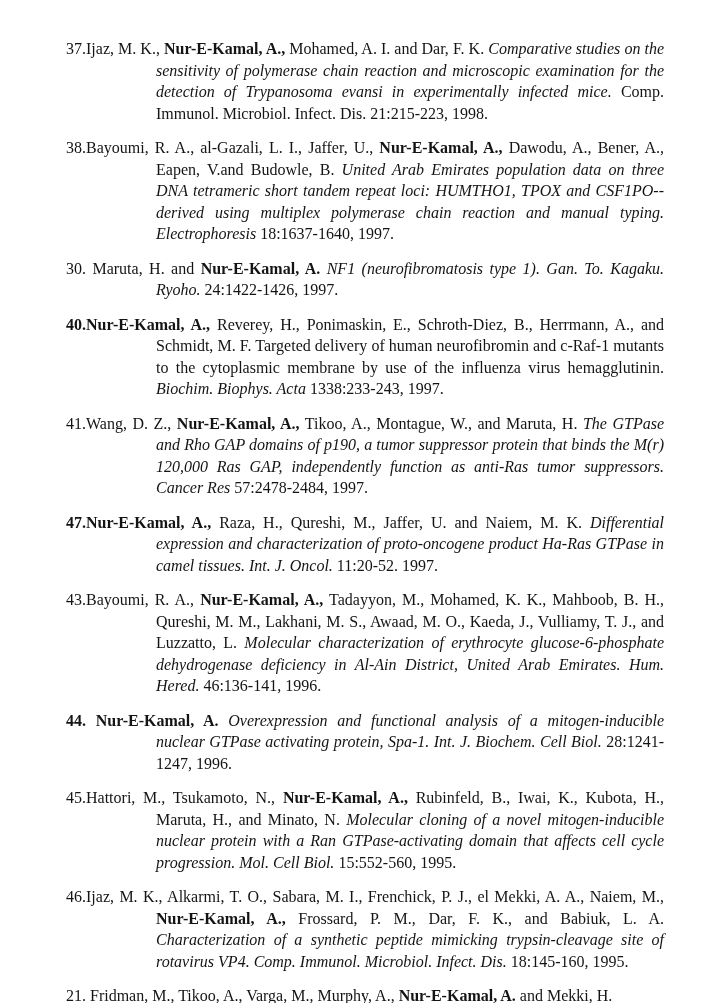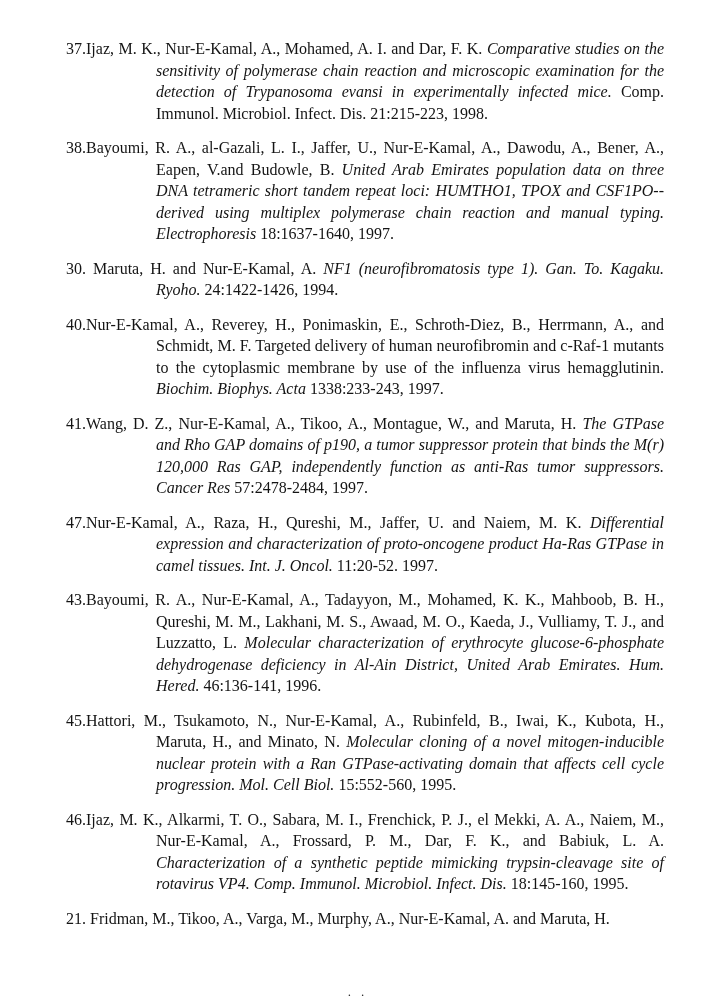--- a/index.html
+++ b/index.html
@@ -24,21 +24,21 @@
     font-family: "Liberation Serif", "DejaVu Serif", serif;
     font-size: 16px;
     line-height: 21.5px;
     color: #141414;
     text-align: justify;
     margin: 0 0 13px 0;
     padding-left: 90px;
     text-indent: -90px;
   }
   .seg-plain  { font-weight: normal; font-style: normal; }
-  .seg-bold   { font-weight: normal;   font-style: normal; }
+  .seg-bold   { font-weight: bold;   font-style: normal; }
   .seg-italic { font-weight: normal; font-style: italic; }
   .footer-mark {
     position: absolute;
     left: 0;
     right: 0;
     top: 984px;
     text-align: center;
     font-family: "Liberation Serif", "DejaVu Serif", serif;
     font-size: 13px;
     letter-spacing: 10px;
@@ -46,23 +46,24 @@
     color: #2a2a2a;
   }
 </style>
 </head>
 <body>
 
 <div class="page">
   <div class="content">
     <p class="ref"><span class="seg-plain">37.Ijaz, M. K., </span><span class="seg-bold">Nur-E-Kamal, A.,</span><span class="seg-plain"> Mohamed, A. I. and Dar, F. K. </span><span class="seg-italic">Comparative studies on the sensitivity of polymerase chain reaction and microscopic examination for the detection of Trypanosoma evansi in experimentally infected mice.</span><span class="seg-plain"> Comp. Immunol. Microbiol. Infect. Dis. 21:215-223, 1998.</span></p>
     <p class="ref"><span class="seg-plain">38.Bayoumi, R. A., al-Gazali, L. I., Jaffer, U., </span><span class="seg-bold">Nur-E-Kamal, A.,</span><span class="seg-plain"> Dawodu, A., Bener, A., Eapen, V.and Budowle, B. </span><span class="seg-italic">United Arab Emirates population data on three DNA tetrameric short tandem repeat loci: HUMTHO1, TPOX and CSF1PO--derived using multiplex polymerase chain reaction and manual typing.  Electrophoresis</span><span class="seg-plain"> 18:1637-1640, 1997.</span></p>
-    <p class="ref"><span class="seg-plain">30. Maruta, H. and </span><span class="seg-bold">Nur-E-Kamal, A.</span><span class="seg-italic"> NF1 (neurofibromatosis type 1).  Gan. To. Kagaku. Ryoho.</span><span class="seg-plain"> 24:1422-1426, 1994.</span></p>
+    <p class="ref"><span class="seg-plain">30. Maruta, H. and </span><span class="seg-bold">Nur-E-Kamal, A.</span><span class="seg-italic"> NF1 (neurofibromatosis type 1).  Gan. To. Kagaku. Ryoho.</span><span class="seg-plain"> 24:1422-1426, 1997.</span></p>
     <p class="ref"><span class="seg-bold">40.Nur-E-Kamal, A.,</span><span class="seg-plain"> Reverey, H., Ponimaskin, E., Schroth-Diez, B., Herrmann, A., and Schmidt, M. F. Targeted delivery of human neurofibromin and c-Raf-1 mutants to the cytoplasmic membrane by use of the influenza virus hemagglutinin. </span><span class="seg-italic">Biochim. Biophys. Acta</span><span class="seg-plain"> 1338:233-243, 1997.</span></p>
     <p class="ref"><span class="seg-plain">41.Wang, D. Z., </span><span class="seg-bold">Nur-E-Kamal, A.,</span><span class="seg-plain"> Tikoo, A., Montague, W., and Maruta, H. </span><span class="seg-italic">The GTPase and Rho GAP domains of p190, a tumor suppressor protein that binds the M(r) 120,000 Ras GAP, independently function as anti-Ras tumor suppressors.  Cancer Res</span><span class="seg-plain"> 57:2478-2484, 1997.</span></p>
     <p class="ref"><span class="seg-bold">47.Nur-E-Kamal, A.,</span><span class="seg-plain"> Raza, H., Qureshi, M., Jaffer, U. and Naiem, M. K. </span><span class="seg-italic">Differential expression and characterization of proto-oncogene product Ha-Ras GTPase in camel tissues. Int. J. Oncol.</span><span class="seg-plain"> 11:20-52. 1997.</span></p>
     <p class="ref"><span class="seg-plain">43.Bayoumi, R. A., </span><span class="seg-bold">Nur-E-Kamal, A.,</span><span class="seg-plain"> Tadayyon, M., Mohamed, K. K., Mahboob, B. H., Qureshi, M. M., Lakhani, M. S., Awaad, M. O., Kaeda, J., Vulliamy, T. J., and Luzzatto, L. </span><span class="seg-italic">Molecular characterization of erythrocyte glucose-6-phosphate dehydrogenase deficiency in Al-Ain District, United Arab Emirates.  Hum. Hered.</span><span class="seg-plain"> 46:136-141, 1996.</span></p>
+    <p class="ref"><span class="seg-bold">44. Nur-E-Kamal, A.</span><span class="seg-italic"> Overexpression and functional analysis of a mitogen-inducible nuclear GTPase activating protein, Spa-1.  Int. J. Biochem. Cell Biol.</span><span class="seg-plain"> 28:1241-1247, 1996.</span></p>
     <p class="ref"><span class="seg-plain">45.Hattori, M., Tsukamoto, N., </span><span class="seg-bold">Nur-E-Kamal, A.,</span><span class="seg-plain"> Rubinfeld, B., Iwai, K., Kubota, H., Maruta, H., and Minato, N. </span><span class="seg-italic">Molecular cloning of a novel mitogen-inducible nuclear protein with a Ran GTPase-activating domain that affects cell cycle progression.  Mol. Cell Biol.</span><span class="seg-plain"> 15:552-560, 1995.</span></p>
     <p class="ref"><span class="seg-plain">46.Ijaz, M. K., Alkarmi, T. O., Sabara, M. I., Frenchick, P. J., el Mekki, A. A., Naiem, M., </span><span class="seg-bold">Nur-E-Kamal, A.,</span><span class="seg-plain"> Frossard, P. M., Dar, F. K., and Babiuk, L. A. </span><span class="seg-italic">Characterization of a synthetic peptide mimicking trypsin-cleavage site of rotavirus VP4.  Comp. Immunol. Microbiol. Infect. Dis.</span><span class="seg-plain"> 18:145-160, 1995.</span></p>
-    <p class="ref"><span class="seg-plain">21. Fridman, M., Tikoo, A., Varga, M., Murphy, A., </span><span class="seg-bold">Nur-E-Kamal, A.</span><span class="seg-plain"> and Maruta, H.</span></p>
+    <p class="ref"><span class="seg-plain">21. Fridman, M., Tikoo, A., Varga, M., Murphy, A., </span><span class="seg-bold">Nur-E-Kamal, A.</span><span class="seg-plain"> and Mekki, H.</span></p>
   </div>
   <div class="footer-mark">..</div>
 </div>
 
 </body></html>

